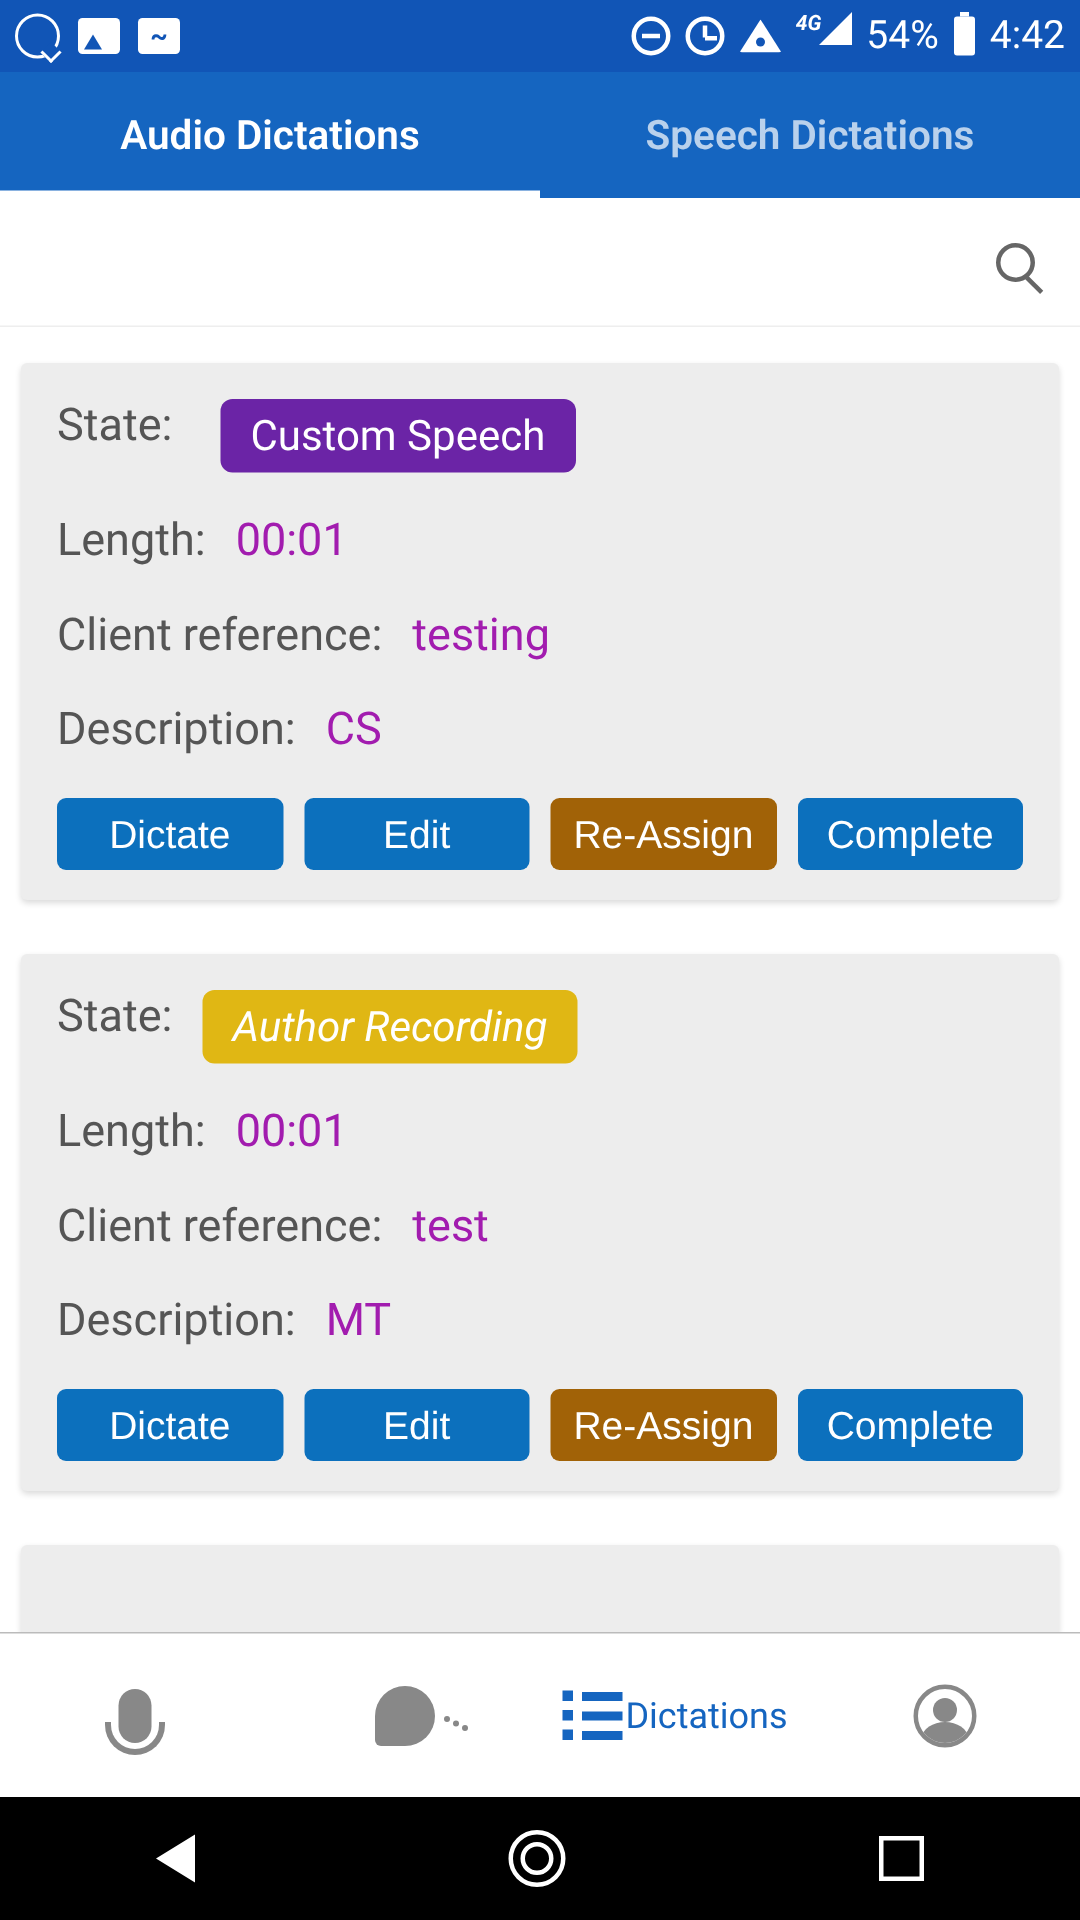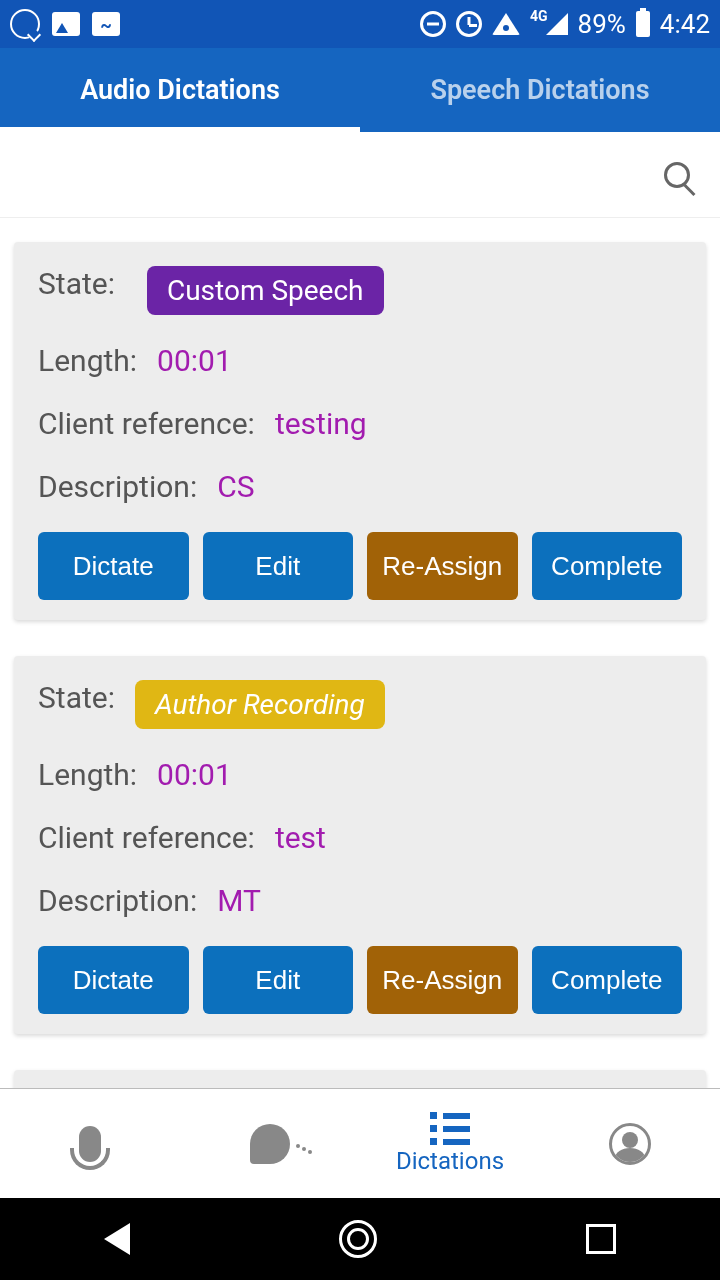--- a/index.html
+++ b/index.html
@@ -26,21 +26,21 @@
   .img-notif { width:28px; height:24px; background:#fff; border-radius:3px; position:relative;}
   .img-notif::after{content:"";position:absolute;left:4px;bottom:3px;width:0;height:0;border-left:6px solid transparent;border-right:6px solid transparent;border-bottom:10px solid #1155b6;}
   .chart-notif{width:28px;height:24px;background:#fff;border-radius:3px;display:flex;align-items:center;justify-content:center;color:#1155b6;font-weight:bold;font-size:18px;}
   .dnd-icon{width:26px;height:26px;border:3px solid #fff;border-radius:50%;position:relative;}
   .dnd-icon::after{content:"";position:absolute;width:12px;height:3px;background:#fff;top:50%;left:50%;transform:translate(-50%,-50%);}
   .alarm-icon{width:26px;height:26px;border:3px solid #fff;border-radius:50%;position:relative;}
   .alarm-icon::before{content:"";position:absolute;width:3px;height:8px;background:#fff;top:3px;left:50%;transform:translateX(-50%);}
   .alarm-icon::after{content:"";position:absolute;width:8px;height:3px;background:#fff;top:50%;left:50%;}
   .wifi-icon{width:0;height:0;border-left:14px solid transparent;border-right:14px solid transparent;border-bottom:22px solid #fff;border-radius:2px;position:relative;}
   .wifi-icon::after{content:"";position:absolute;width:6px;height:6px;background:#1155b6;border-radius:50%;top:12px;left:50%;transform:translateX(-50%);}
-  .sig-wrap{display:flex;align-items:center;}
+  .sig-wrap{display:flex;align-items:flex-start;font-style:italic;}
   .sig-4g{font-size:14px;font-weight:bold;margin-right:-2px;margin-bottom:16px;}
   .sig-icon{width:0;height:0;border-left:22px solid transparent;border-bottom:22px solid #fff;}
   .batt{width:14px;height:26px;background:#fff;border-radius:2px;position:relative;}
   .batt::before{content:"";position:absolute;width:6px;height:3px;background:#fff;top:-3px;left:4px;}
   .tabbar {
     height: 84px;
     background: #1565c0;
     display: flex;
   }
   .tab {
@@ -84,34 +84,34 @@
     margin-bottom: 36px;
     box-shadow: 0 2px 4px rgba(0,0,0,0.15);
   }
   .row{display:flex;align-items:flex-start;margin-bottom:28px;font-size:30px;color:#555;}
   .row .label{margin-right:20px;}
   .row .value{color:#a21caf;}
   .badge{padding:8px 20px;border-radius:8px;color:#fff;font-size:28px;}
   .badge.purple{background:#6b24a6;margin-left:12px;}
   .badge.yellow{background:#e0b714;font-style:italic;}
   .btnrow{display:flex;gap:14px;margin-top:8px;}
-  .btn{flex:1;height:68px;border:none;border-radius:6px;color:#fff;font-size:26px;font-weight:500;display:flex;align-items:center;justify-content:center;}
+  .btn{flex:1;height:48px;border:none;border-radius:6px;color:#fff;font-size:26px;font-weight:500;display:flex;align-items:center;justify-content:center;}
   .btn.blue{background:#0c70bd;}
   .btn.grey{background:#a16207;}
   .card.partial{padding-bottom:0;height:60px;overflow:hidden;}
   .bottomnav{
     position:absolute;
     bottom:82px;
     left:0;right:0;
     height:110px;
     background:#fff;
     display:flex;
     border-top:1px solid #bbb;
   }
-  .bn-item{flex:1;display:flex;flex-direction:column;align-items:center;justify-content:center;gap:2px;color:#888;}
+  .bn-item{flex:1;display:flex;flex-direction:row;align-items:center;justify-content:center;gap:2px;color:#888;}
   .bn-item.active{color:#1565c0;}
   .bn-label{font-size:24px;}
   .mic-ic{width:22px;height:36px;background:#888;border-radius:11px;position:relative;}
   .mic-ic::after{content:"";position:absolute;width:32px;height:18px;border:4px solid #888;border-top:none;border-radius:0 0 20px 20px;bottom:-8px;left:50%;transform:translateX(-50%);}
   .head-ic{width:40px;height:40px;background:#888;border-radius:50% 50% 50% 10%;position:relative;}
   .head-ic::after{content:"";position:absolute;right:-10px;top:50%;width:4px;height:4px;background:#888;border-radius:50%;box-shadow:6px 3px 0 #888,12px 6px 0 #888;}
   .list-ic{width:40px;display:flex;flex-direction:column;gap:6px;}
   .list-ic div{display:flex;align-items:center;gap:6px;}
   .list-ic .dot{width:7px;height:7px;background:#1565c0;}
   .list-ic .line{flex:1;height:6px;background:#1565c0;}
@@ -137,21 +137,21 @@
     <div class="chart-notif">~</div>
   </div>
   <div class="status-right">
     <div class="dnd-icon"></div>
     <div class="alarm-icon"></div>
     <div class="wifi-icon"></div>
     <div class="sig-wrap">
       <span class="sig-4g">4G</span>
       <div class="sig-icon"></div>
     </div>
-    <span>89%</span>
+    <span>54%</span>
     <div class="batt"></div>
     <span>4:42</span>
   </div>
 </div>
 
 <div class="tabbar">
   <div class="tab active">Audio Dictations</div>
   <div class="tab">Speech Dictations</div>
 </div>
 

